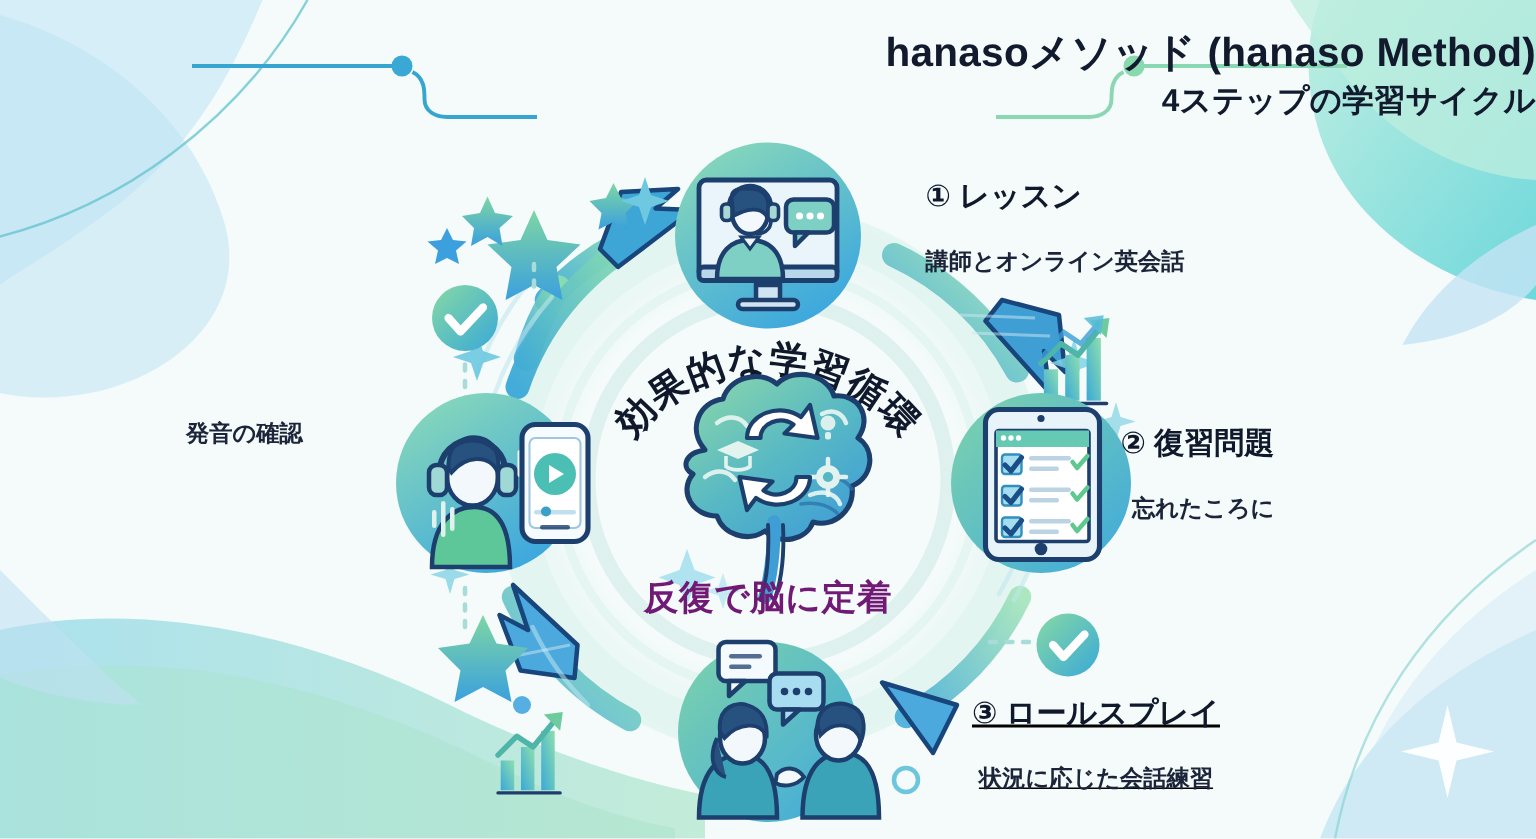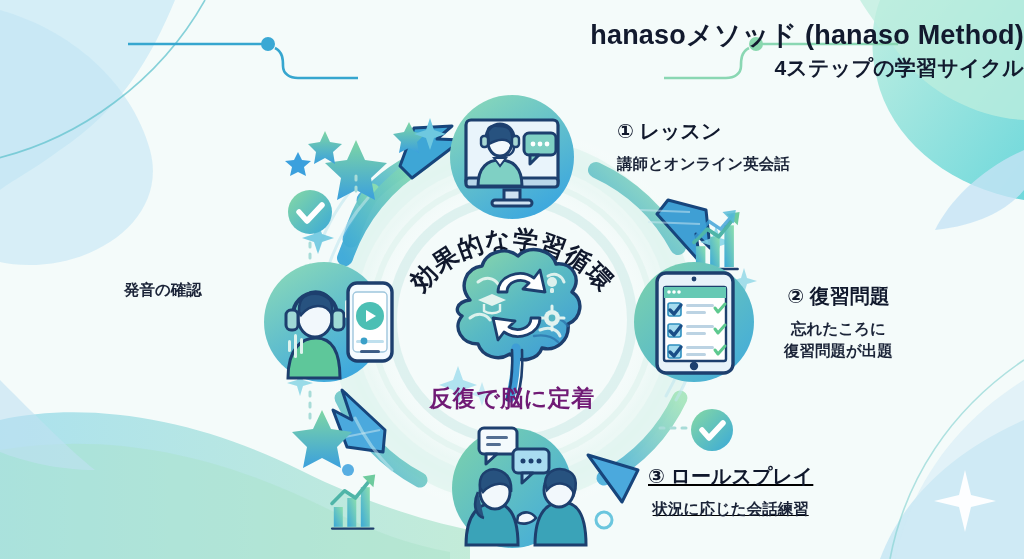--- a/index.html
+++ b/index.html
@@ -29,24 +29,24 @@
   }
 
   
   .step{position:absolute;z-index:40;}
   .step-head{
     font-size:20px;font-weight:bold;color:#10182c;
     line-height:30px;white-space:nowrap;
   }
   .step-desc{
     font-size:15.5px;font-weight:bold;color:#1b2438;
-    line-height:22px;white-space:nowrap;margin-top:7px;
+    line-height:22px;white-space:nowrap;margin-top:18px;
   }
   .step-1{left:617px;top:116px;text-align:left;}
-  .step-2{left:784px;top:281px;text-align:center;}
+  .step-2{left:747px;top:281px;text-align:right;}
   .step-3{left:648px;top:461px;text-align:left;text-decoration:underline;}
   .step-4{left:124px;top:279px;text-align:left;}
   .step-4 .step-head{text-align:center;}
   .step-4 .step-desc{text-align:center;}
   .step-3 .step-desc{text-align:center;}
 
   
   .center-bottom{
     position:absolute;left:0;top:383px;width:1024px;text-align:center;z-index:40;
     font-size:23px;font-weight:bold;color:#701a75;letter-spacing:.5px;
@@ -443,21 +443,20 @@
   </div>
 
   <div class="step step-1">
     <div class="step-head">① レッスン</div>
     <div class="step-desc">講師とオンライン英会話</div>
   </div>
 
   <div class="step step-2">
     <div class="step-head">② 復習問題</div>
     <div class="step-desc">忘れたころに</div>
-    <div class="step-desc" style="margin-top:0">復習問題が出題</div>
   </div>
 
   <div class="step step-3">
     <div class="step-head">③ ロールスプレイ</div>
     <div class="step-desc">状況に応じた会話練習</div>
   </div>
 
   <div class="step step-4">
     <div class="step-desc" style="margin-top:0">発音の確認</div>
   </div>

